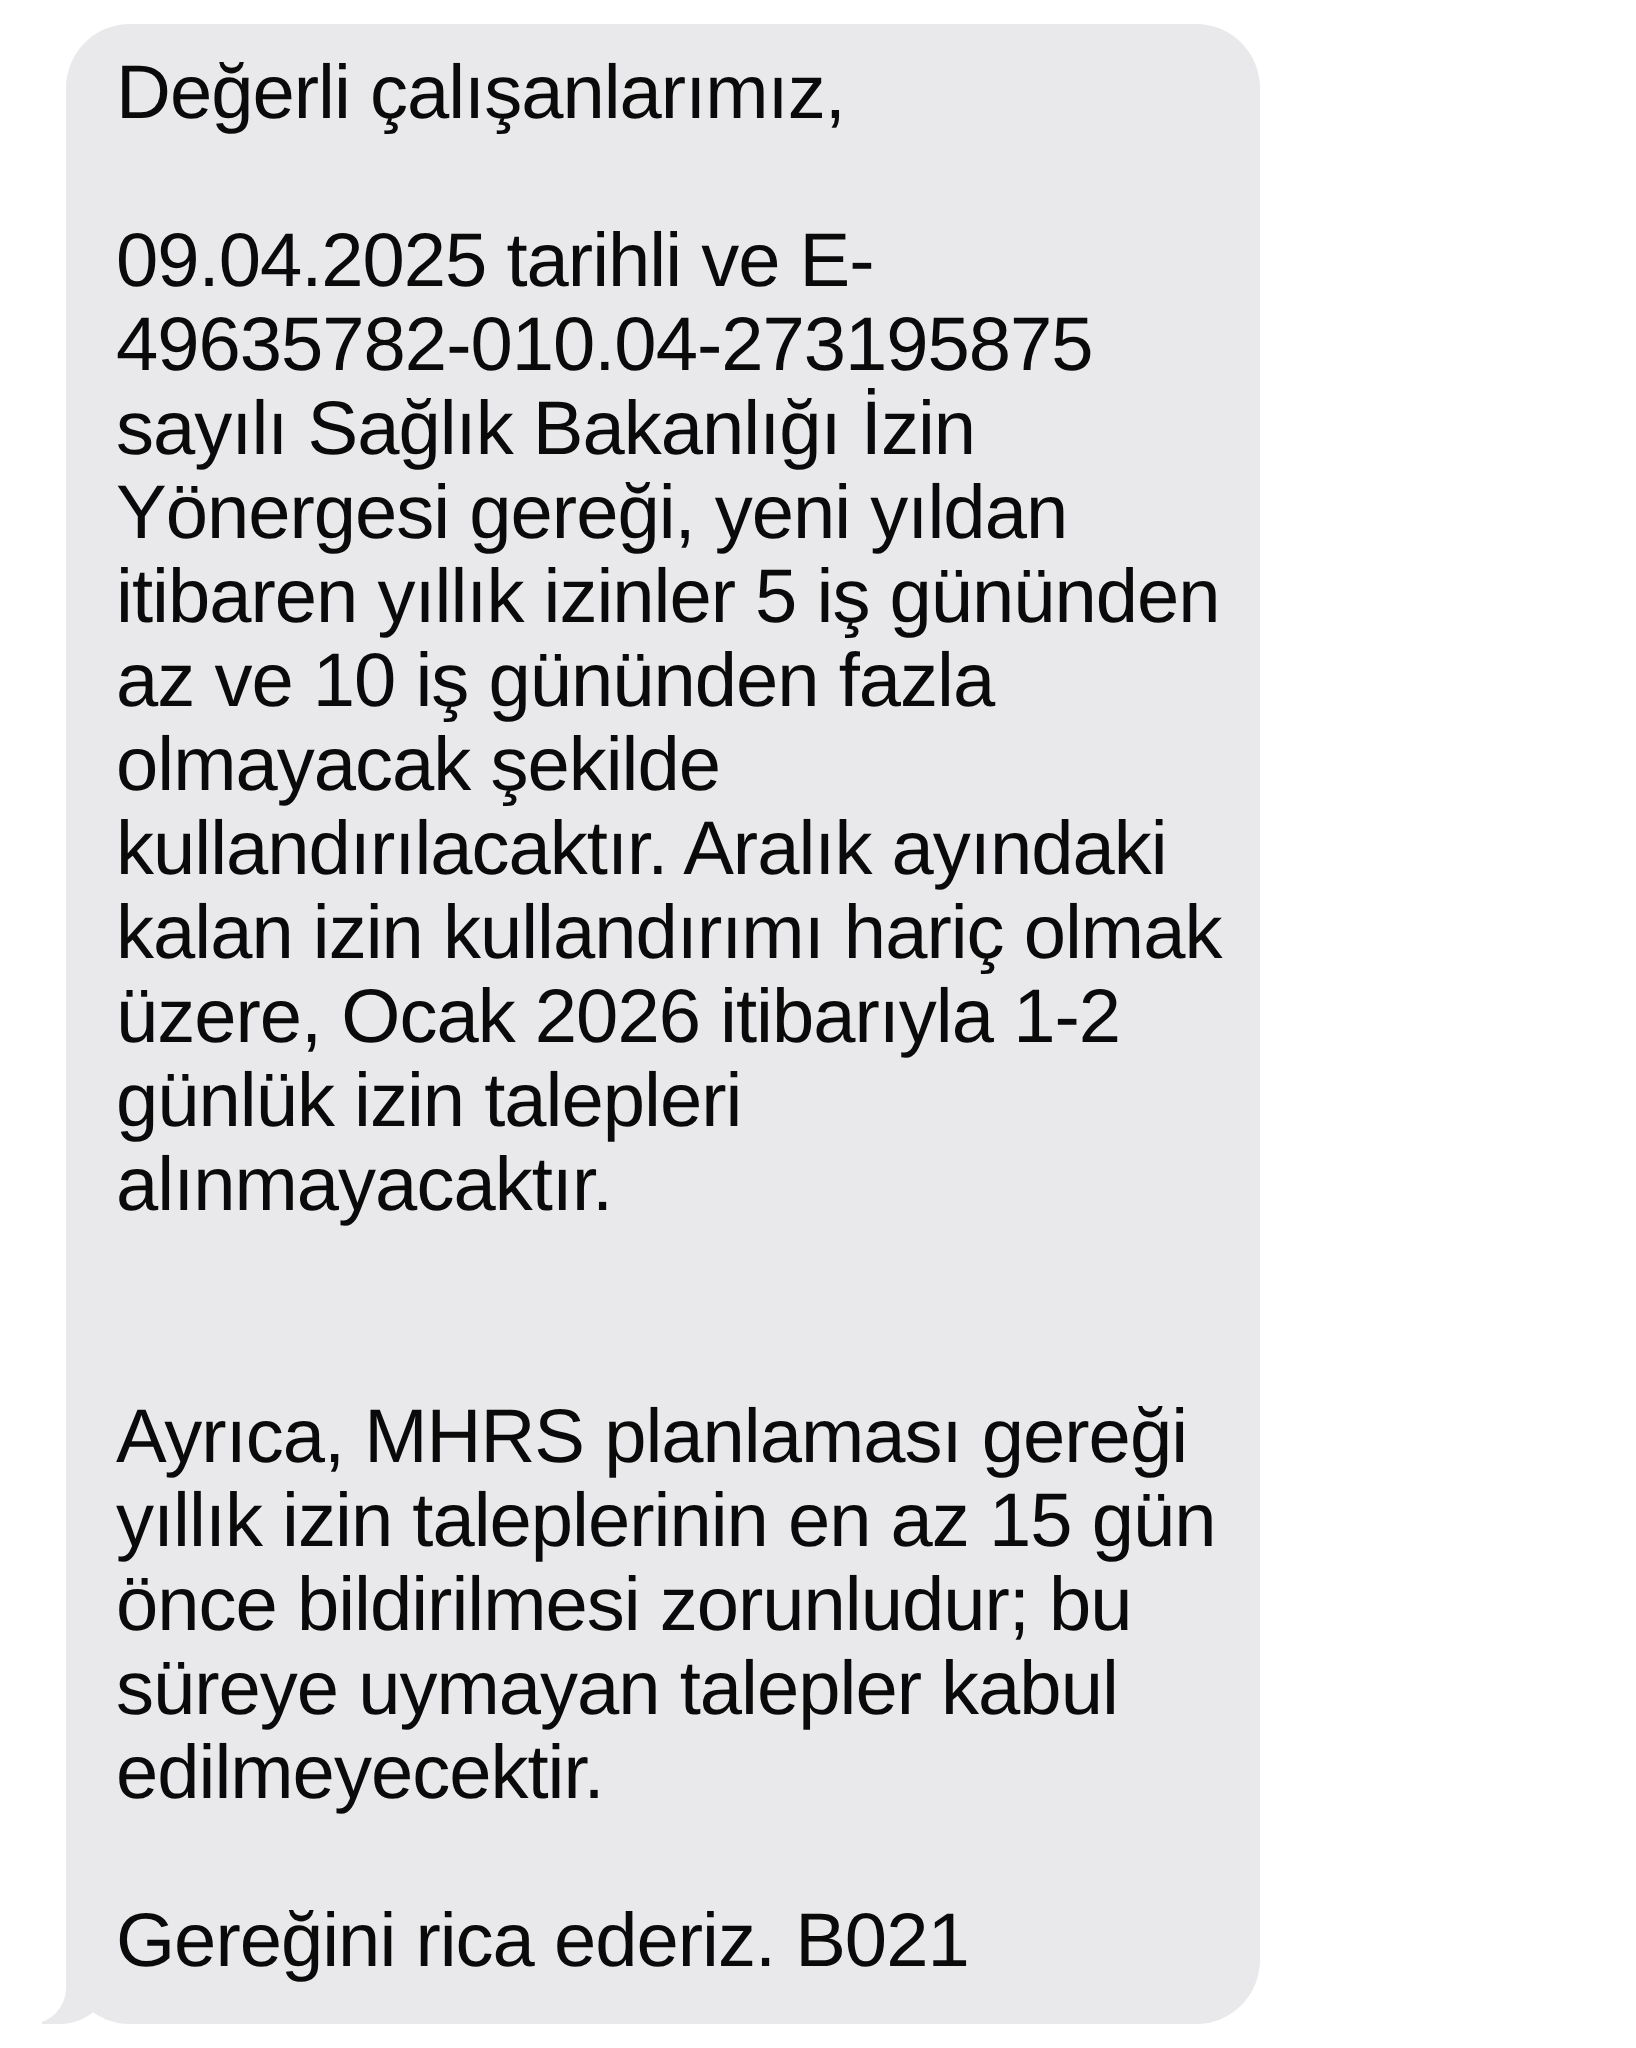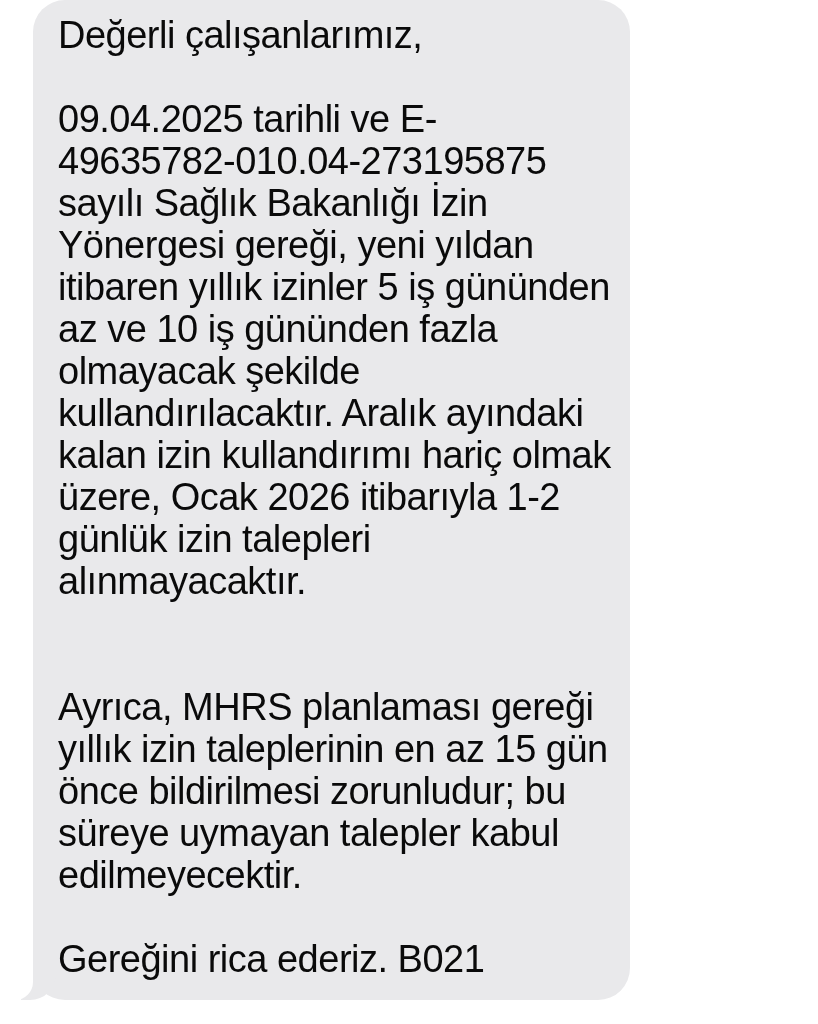--- a/index.html
+++ b/index.html
@@ -12,21 +12,21 @@
   }
   .screen {
     position: relative;
     width: 818px;
     height: 1024px;
     background: var(--page-bg, #FFFFFF);
   }
   .bubble {
     position: absolute;
     left: 33px;
-    top: 0;
+    top: 12px;
     width: 597px;
     box-sizing: border-box;
     padding: 14px 17px 20px 25px;
     background: var(--bubble-bg, #E9E9EB);
     border-radius: 32px;
   }
   
   .bubble.received::before {
     content: "";
     position: absolute;

